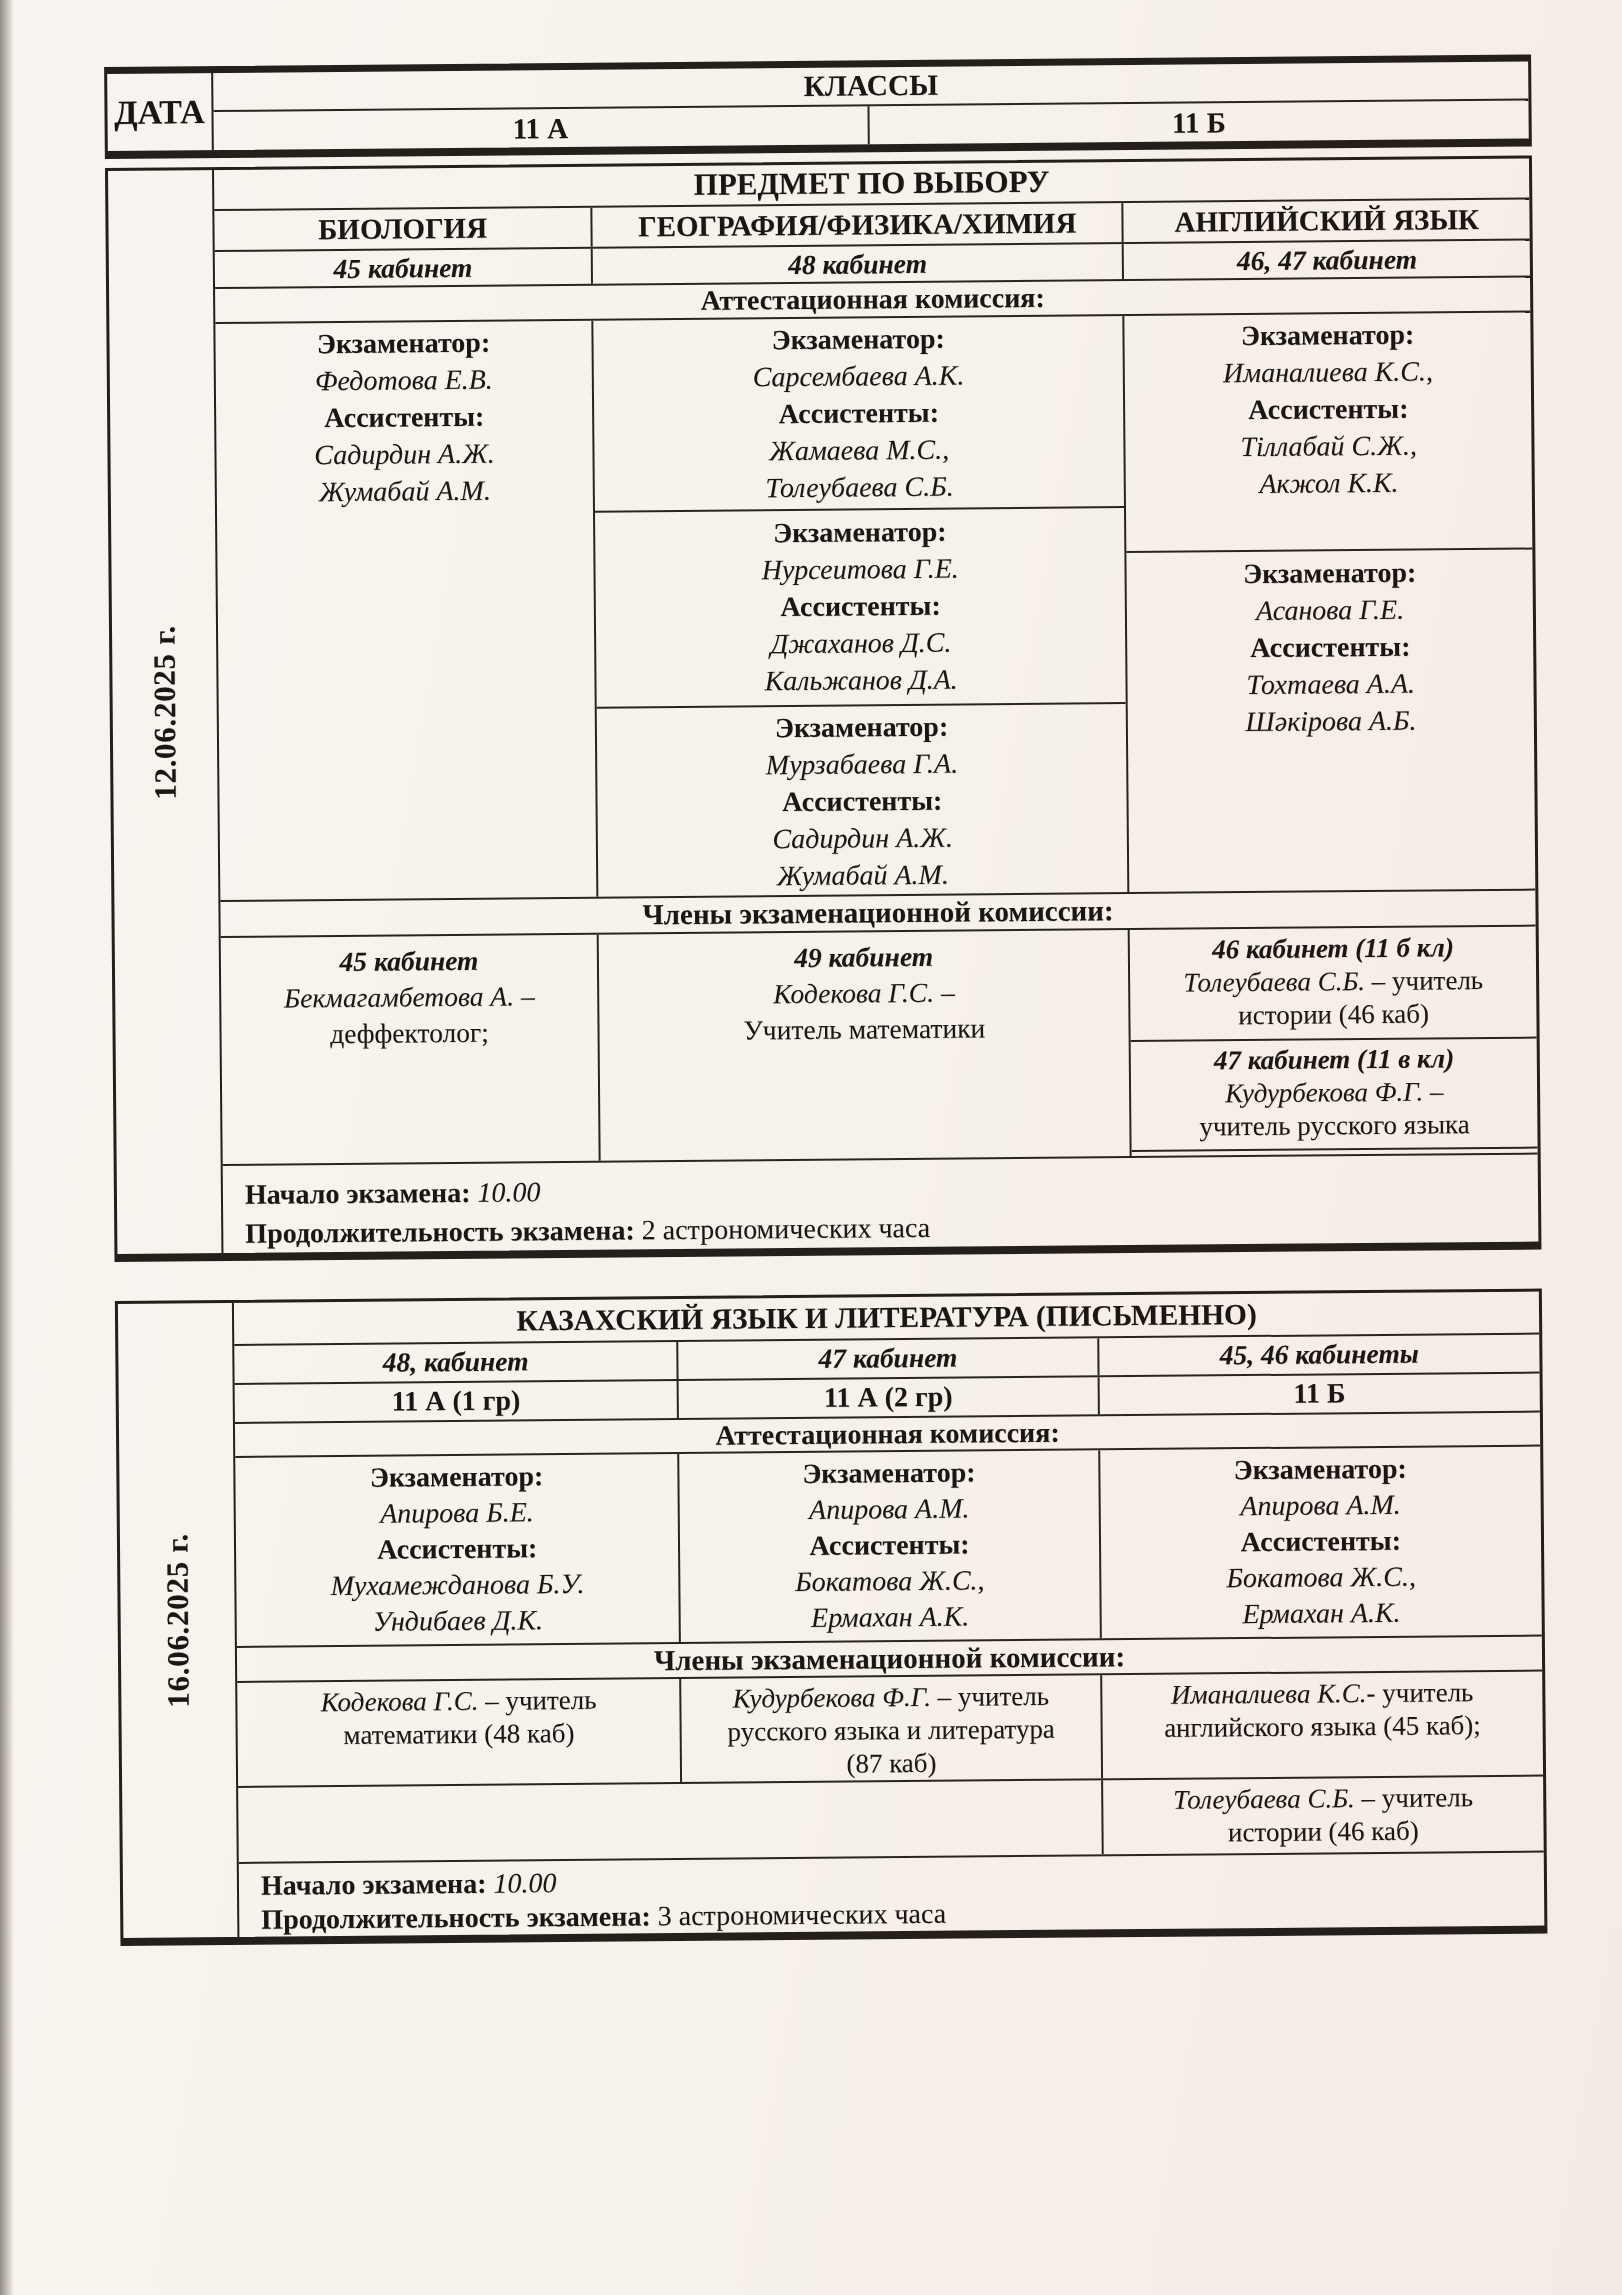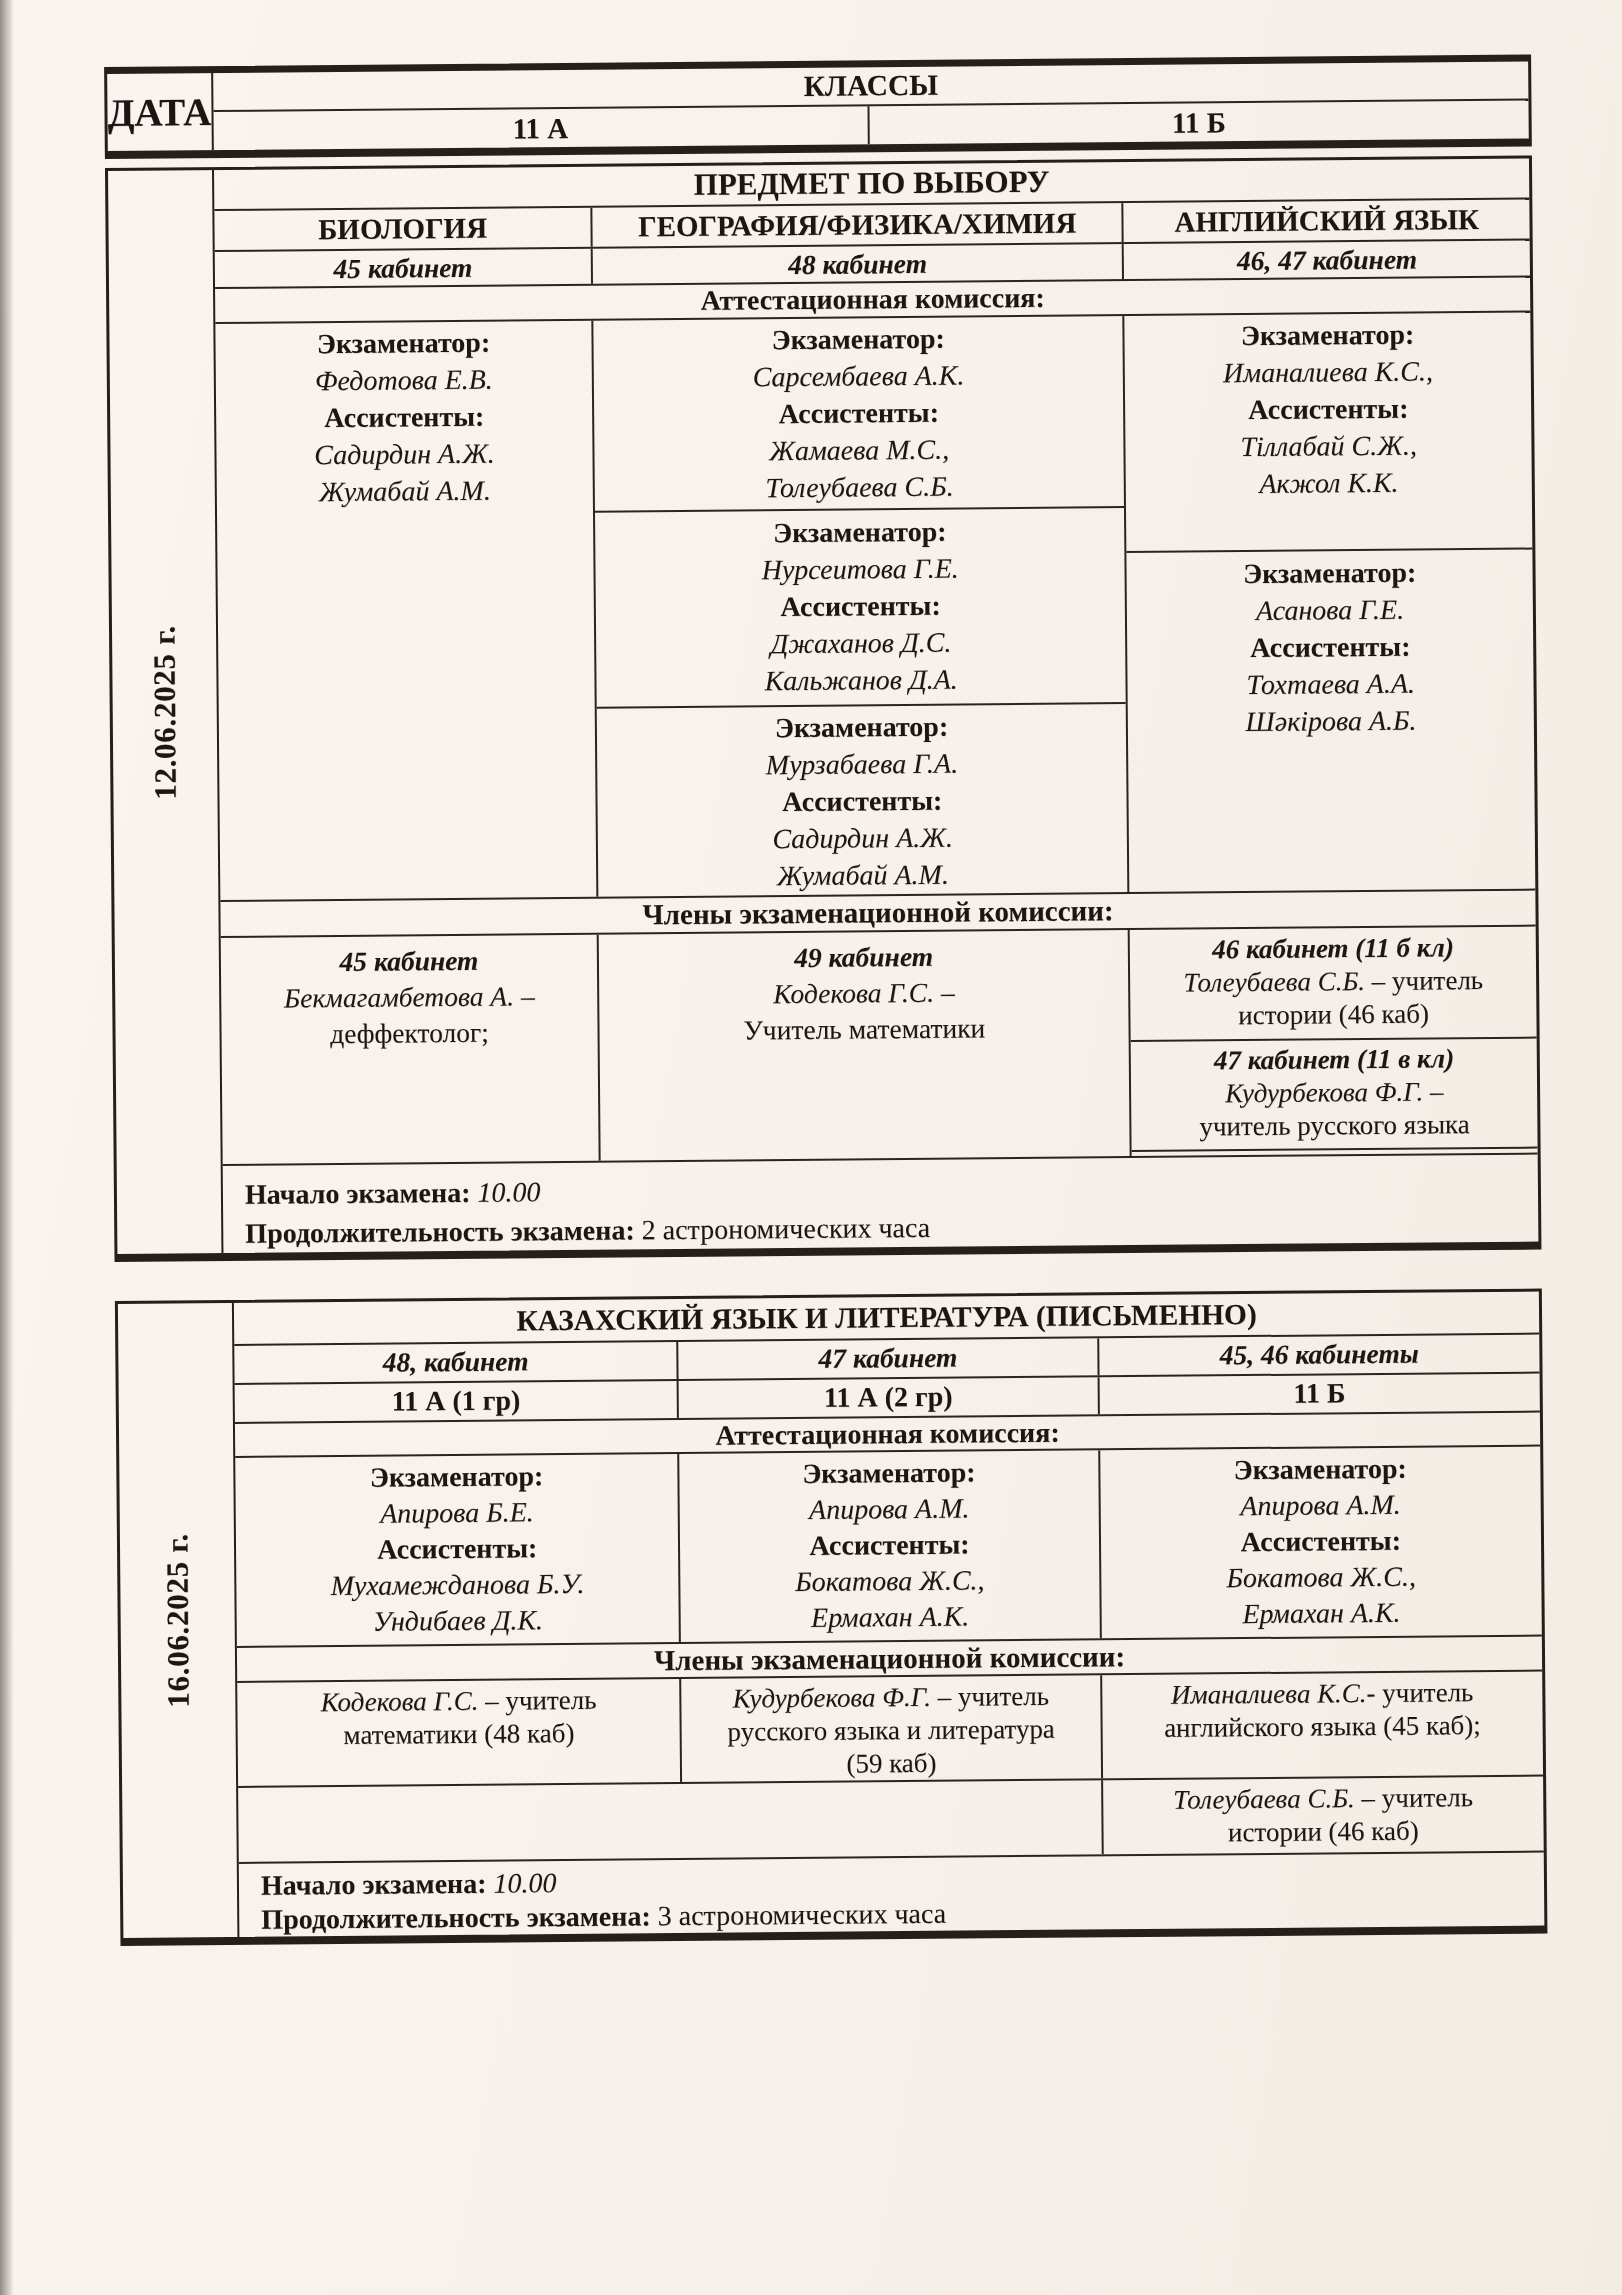--- a/index.html
+++ b/index.html
@@ -98,21 +98,21 @@
 </style>
 </head>
 <body>
 
 <div class="sheet">
   <div class="edge-shadow"></div>
   <div class="stack">
 
     <div class="tbl t0">
       <div class="datecol">
-        <span class="b" style="font-size:39px">ДАТА</span>
+        <span class="b" style="font-size:34px">ДАТА</span>
       </div>
       <div class="tmain">
         <div class="row klassy ctr b">КЛАССЫ</div>
         <div class="classes row rb">
           <div class="ca">
             <div class="cellc b">11 А</div>
           </div>
           <div class="cb">
             <div class="cellc b">11 Б</div>
           </div>
@@ -284,21 +284,21 @@
         <div class="row rb memb-row ctr b" style="height:35px">Члены экзаменационной комиссии:</div>
 
         <div class="row rb m1 cells">
           <div class="c c1">
             <div class="l"><span class="it">Кодекова Г.С.</span><span> – учитель</span></div>
             <div class="l"><span>математики (48 каб)</span></div>
           </div>
           <div class="c c2">
             <div class="l"><span class="it">Кудурбекова Ф.Г.</span><span> – учитель</span></div>
             <div class="l"><span>русского языка и литература</span></div>
-            <div class="l"><span>(59 каб)</span></div>
+            <div class="l"><span>(87 каб)</span></div>
           </div>
           <div class="c c3">
             <div class="l"><span class="it">Иманалиева К.С.-</span><span> учитель</span></div>
             <div class="l"><span>английского языка (45 каб);</span></div>
           </div>
         </div>
 
         <div class="row rb m2 cells">
           <div class="c cwide"></div>
           <div class="c c3">

